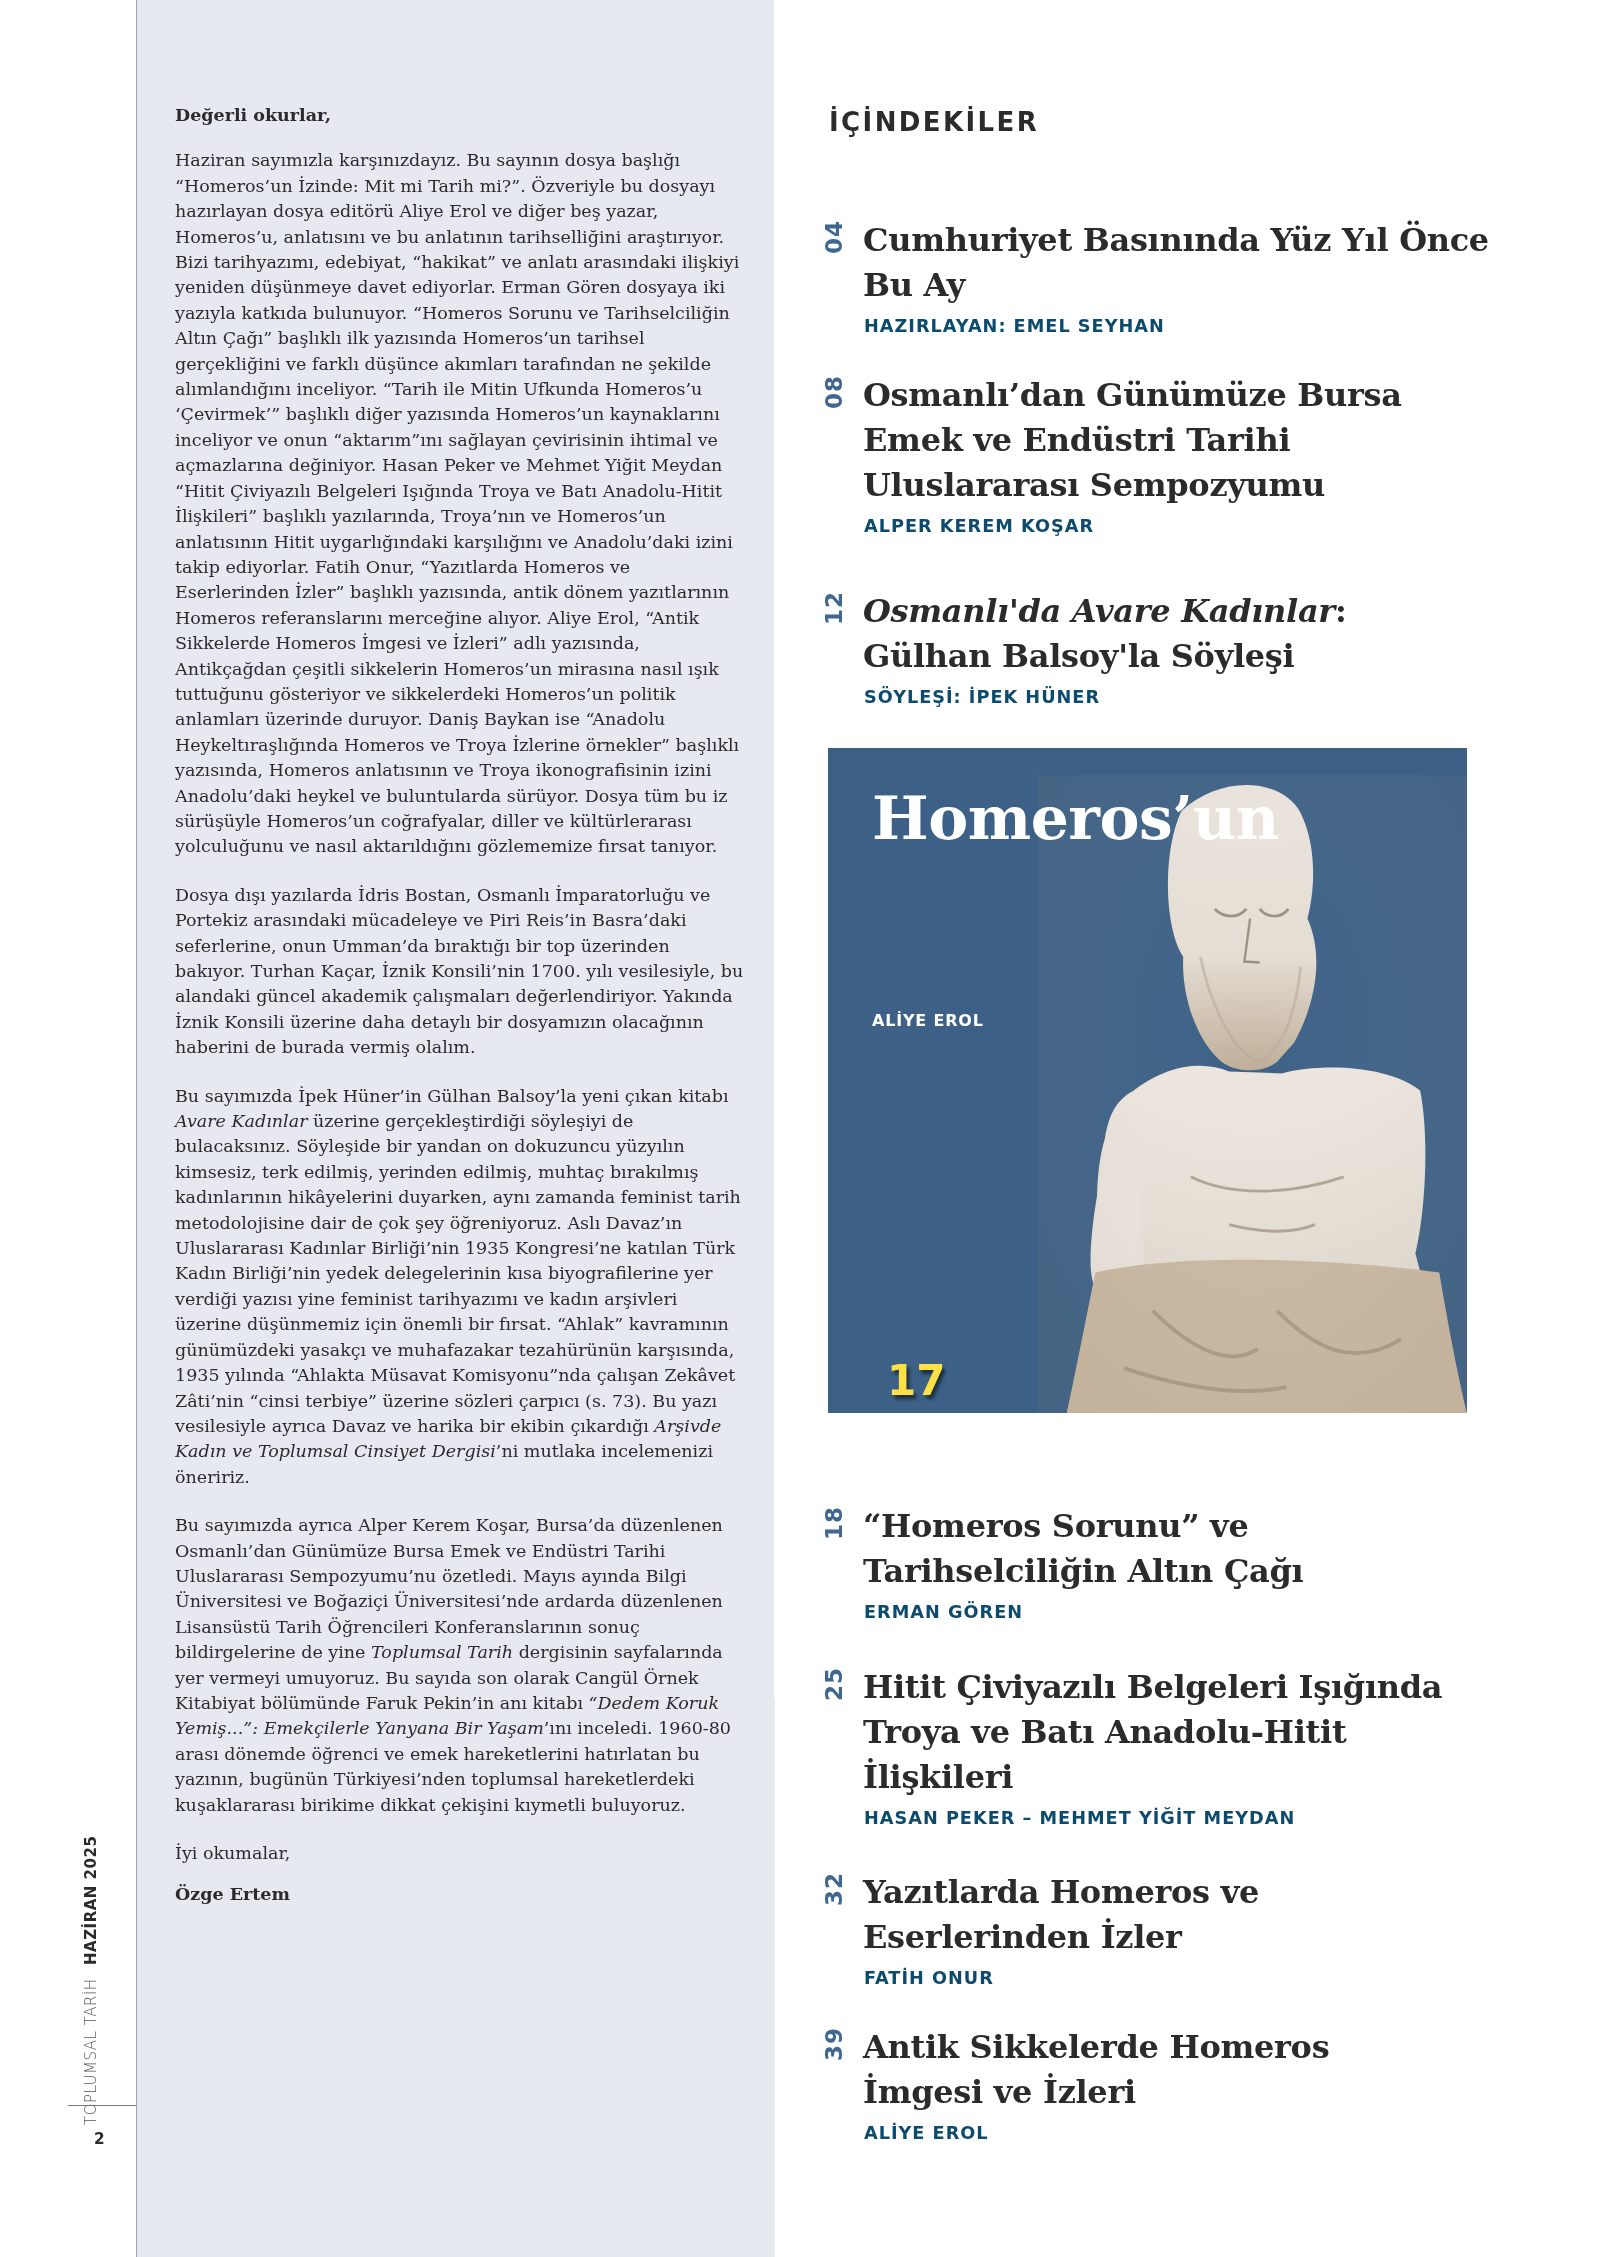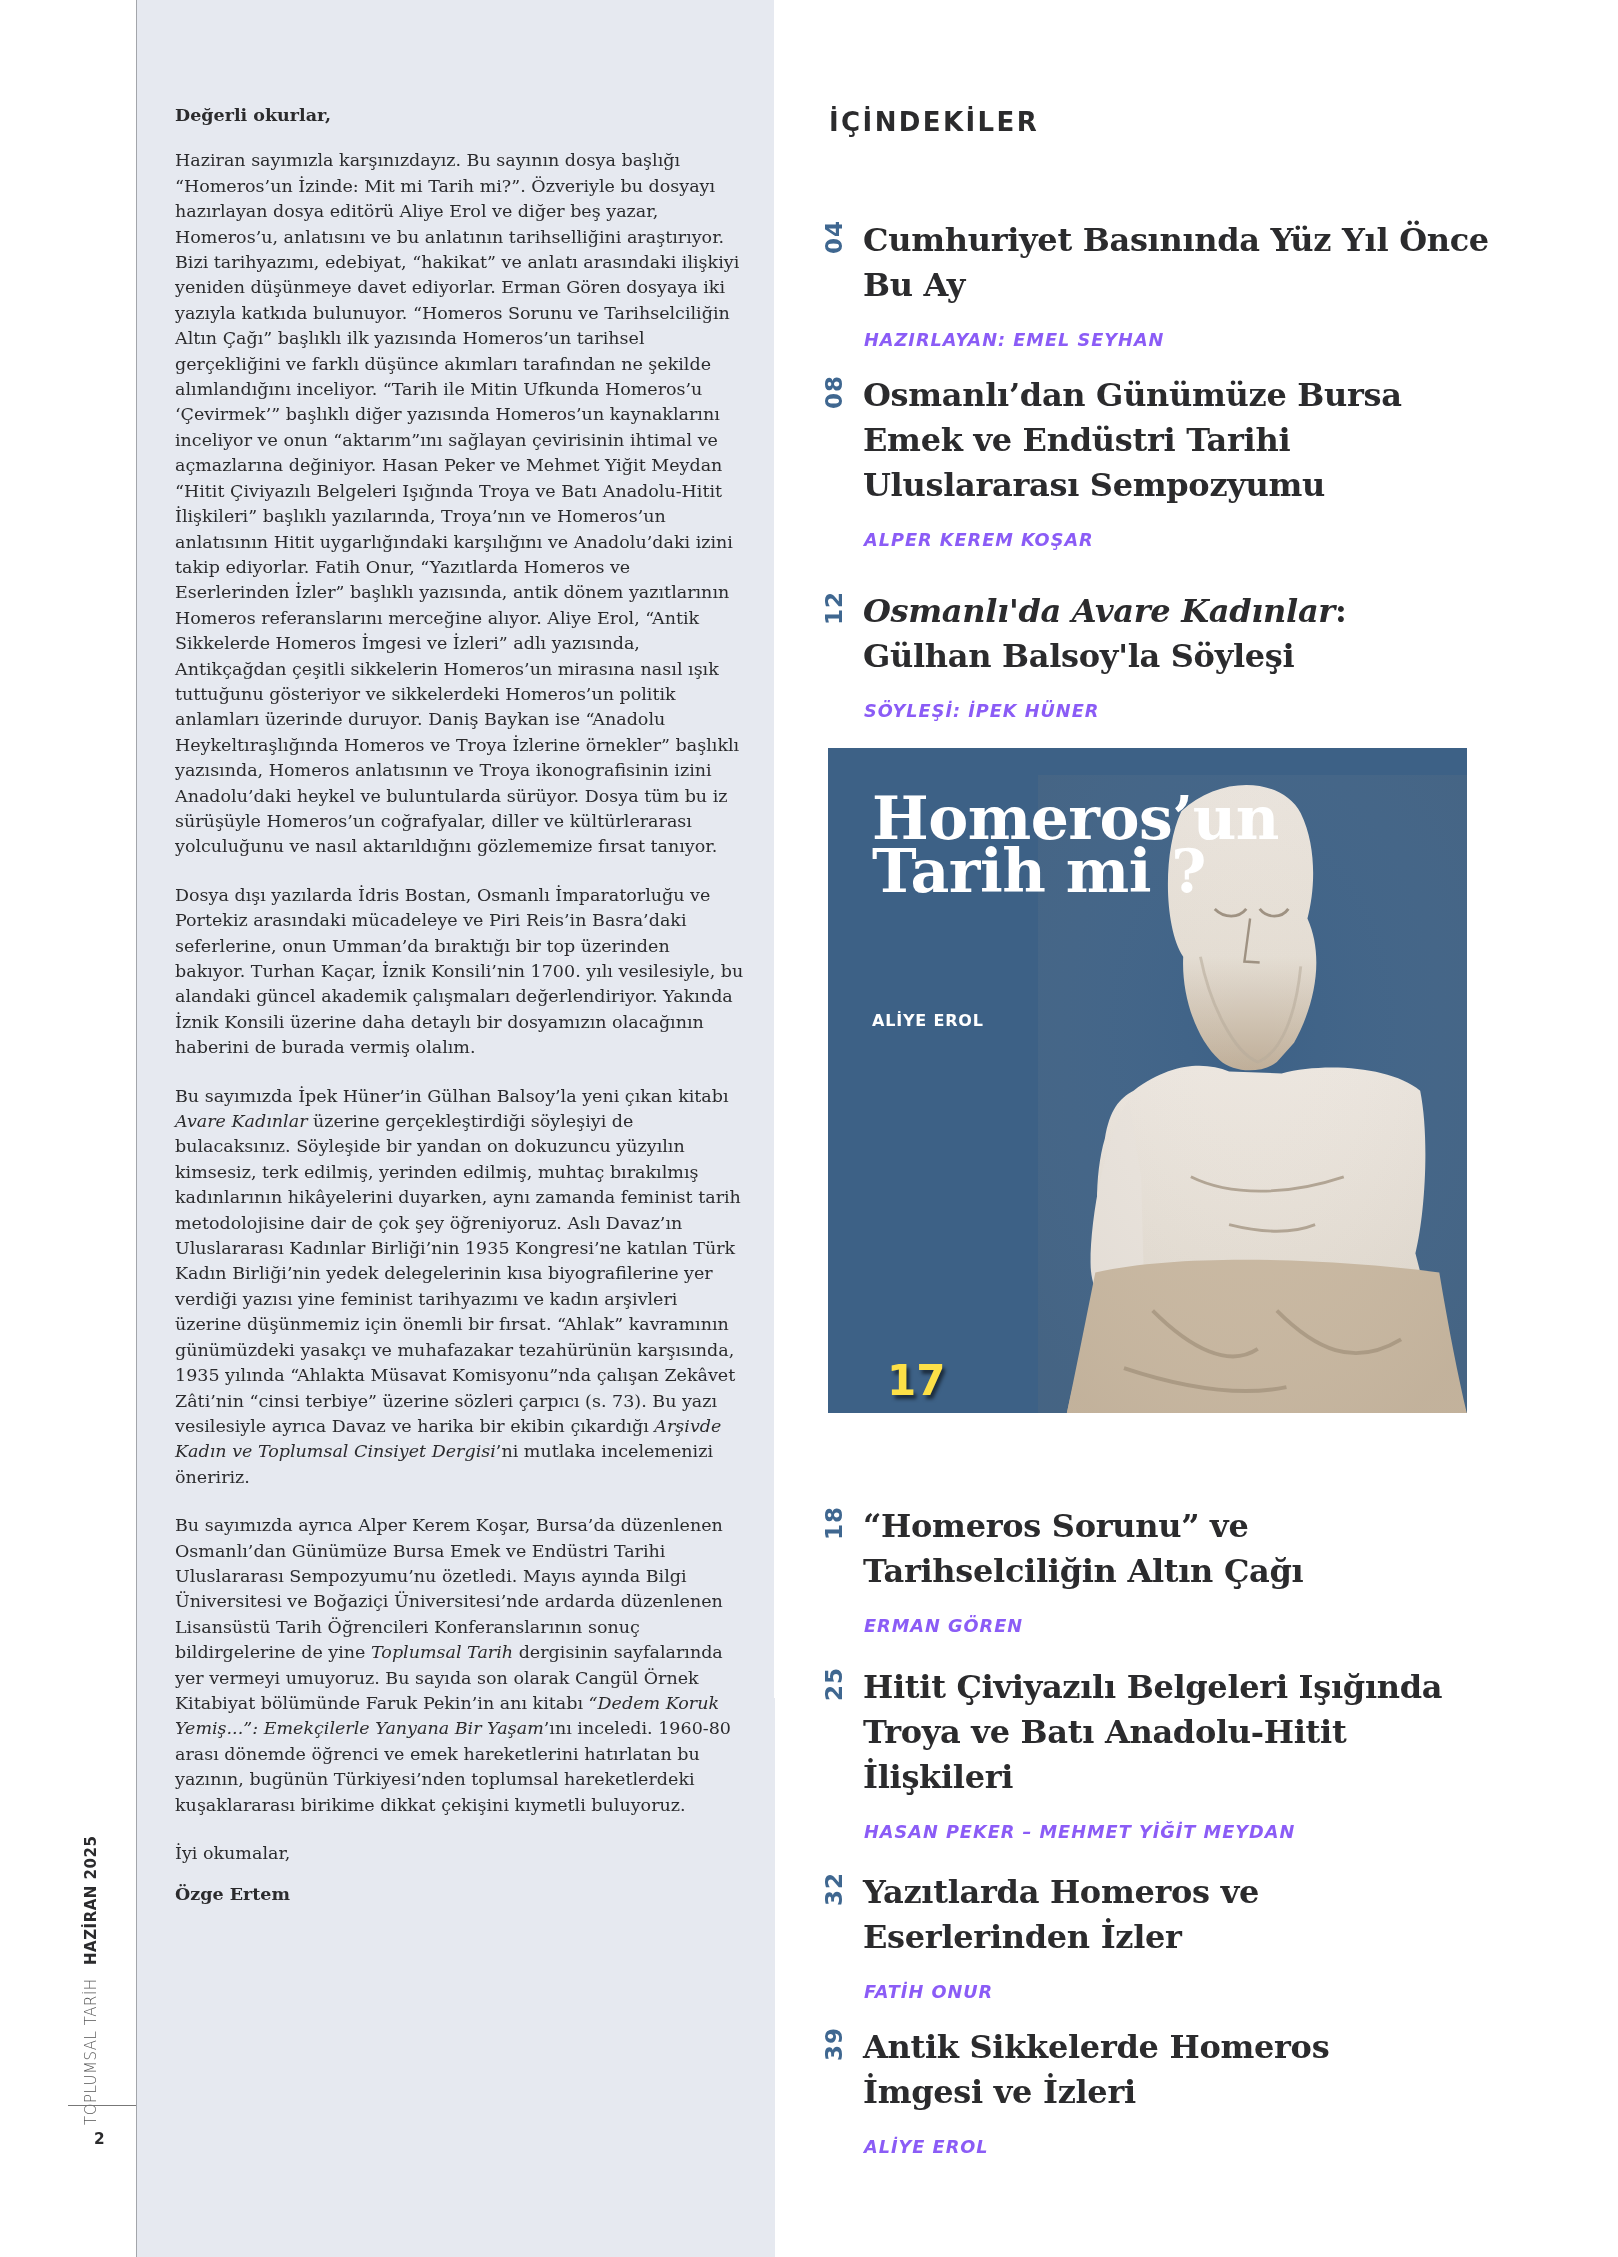--- a/index.html
+++ b/index.html
@@ -36,21 +36,21 @@
   .toc-title { position: absolute; left: 55px; top: 107px; font-family: "DejaVu Sans", sans-serif; font-weight: 700; font-size: 26px; letter-spacing: 2.4px; color: #2b2b2d; }
 
   .entry { position: absolute; left: 38px; width: 726px; }
   .entry .num {
     position: absolute; left: 7.6px; top: 1.9px; width: 29px;
     font-family: "DejaVu Sans", sans-serif; font-weight: 700; font-size: 23px; color: #3f6790;
     writing-mode: vertical-rl; transform: rotate(180deg); letter-spacing: 1px; line-height: 29px;
   }
   .entry .title { margin-left: 51px; font-family: "DejaVu Serif", serif; font-weight: 700; font-size: 32px; line-height: 45px; color: #2b2b2d; letter-spacing: -0.3px; }
   .entry .title i { font-style: italic; }
-  .entry .author { margin-left: 52px; margin-top: 22px; font-family: "DejaVu Sans", sans-serif; font-weight: 700; font-style: italic; font-size: 17.7px; letter-spacing: 1px; color: #8b5cf6; }
+  .entry .author { margin-left: 52px; margin-top: 8px; font-family: "DejaVu Sans", sans-serif; font-weight: 700; font-size: 17.7px; letter-spacing: 1px; color: #0c4a6e; }
 
   
   .feature {
     position: absolute; left: 54px; top: 748px; width: 639px; height: 665px;
     background: #3d6186; overflow: hidden;
   }
   .feature-title { position: absolute; left: 44px; top: 44px; font-family: "DejaVu Serif", serif; font-weight: 700; font-size: 60px; line-height: 53px; color: #ffffff; letter-spacing: -0.5px; }
   .feature-author { position: absolute; left: 44px; top: 263px; font-family: "DejaVu Sans", sans-serif; font-weight: 700; font-size: 16px; letter-spacing: 0.8px; color: #ffffff; }
   .feature-page { position: absolute; left: 59px; top: 612px; font-family: "DejaVu Sans", sans-serif; font-weight: 700; font-size: 42px; color: #fde047; text-shadow: 2.9px 3.8px 3.8px rgba(0,0,0,0.55); line-height: 1; }
   .statue { position: absolute; left: 210px; top: 27px; width: 429px; height: 639px; }
@@ -127,21 +127,20 @@
       <path d="M95,340 C70,380 55,460 55,510 C55,540 70,560 90,560 C105,555 112,530 110,500 L108,420 Z" fill="#e9e3dc"></path>
       <rect x="70" y="525" width="14" height="14" fill="#6b5f50"></rect>
 
       <path d="M60,520 C150,500 300,505 420,520 C430,580 440,630 449,668 L30,668 C40,620 50,570 60,520 Z" fill="#c9b8a1"></path>
       <path d="M120,560 C160,600 200,620 230,600 M250,560 C290,600 330,620 380,590 M90,620 C150,640 210,650 260,640" fill="none" stroke="#a08f78" stroke-width="4" opacity="0.7"></path>
       <path d="M160,420 C200,440 260,440 320,420 M200,470 C240,480 270,478 290,470" fill="none" stroke="#b0a392" stroke-width="3"></path>
       <rect x="0" y="0" width="449" height="668" fill="url(#shade)" opacity="0.3"></rect>
     </svg>
     <div class="feature-title">
       <div>Homeros’un</div>
-      <div>Tarih mi ?</div>
     </div>
     <div class="feature-author">ALİYE EROL</div>
     <div class="feature-page">17</div>
   </div>
 
   <div class="entry" style="top:1504px">
     <div class="num">18</div>
     <div class="title" style="width:497px"><span>“Homeros Sorunu” ve Tarihselciliğin Altın Çağı</span></div>
     <div class="author">ERMAN GÖREN</div>
   </div>

